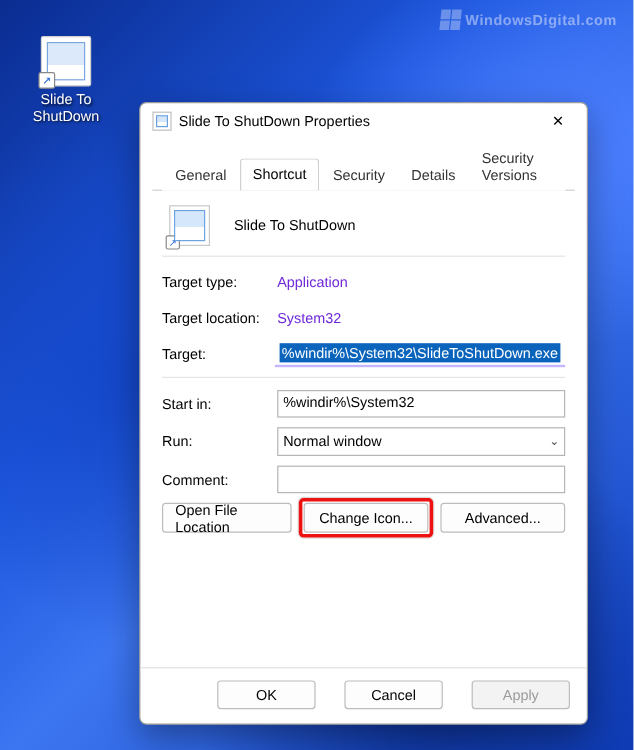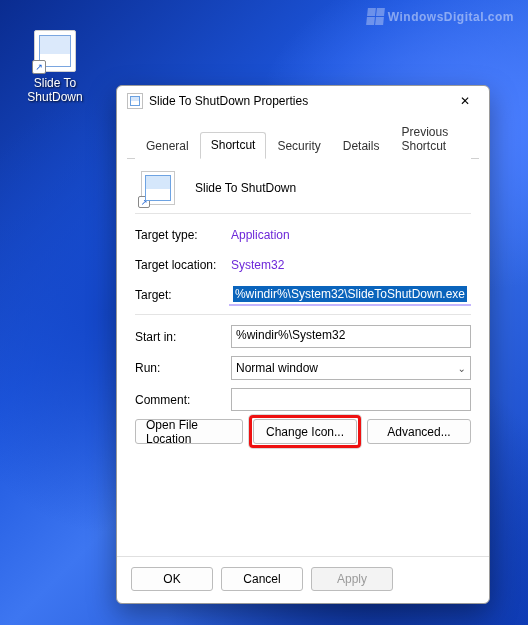--- a/index.html
+++ b/index.html
@@ -137,21 +137,21 @@
     position: relative;
   }
   .highlight-red::after{
     content:""; position:absolute; inset:-5px; border:3px solid #e11; border-radius:4px;
     box-shadow: 0 0 0 1px rgba(0,0,0,0.15);
     pointer-events:none;
   }
 
   .dialog-footer {
     border-top: 1px solid #e0e0e0; padding: 10px 14px 12px;
-    display: flex; justify-content: flex-start; gap: 8px;
+    display: flex; justify-content: flex-end; gap: 24px;
   }
   .dlg-btn {
     width: 82px; height: 24px; font-size: 12px;
     background: #fdfdfd; border: 1px solid #bcbcbc; border-radius: 3px;
     display:inline-flex; align-items:center; justify-content:center;
   }
   .dlg-btn.disabled { color: #9b9b9b; background: #f3f3f3; }
 
   .txt, .sel-wrap { color:#000; }
 </style>
@@ -186,21 +186,21 @@
       <div class="tb-close">
         <span>✕</span>
       </div>
     </div>
 
     <div class="tabstrip">
       <div class="tab">General</div>
       <div class="tab active">Shortcut</div>
       <div class="tab">Security</div>
       <div class="tab">Details</div>
-      <div class="tab">Previous Shortcut</div>
+      <div class="tab">Security Versions</div>
     </div>
 
     <div class="tab-body">
       <div class="header-row">
         <div class="big-icon">
           <div class="corner">↗</div>
         </div>
         <div class="name">Slide To ShutDown</div>
       </div>
 

